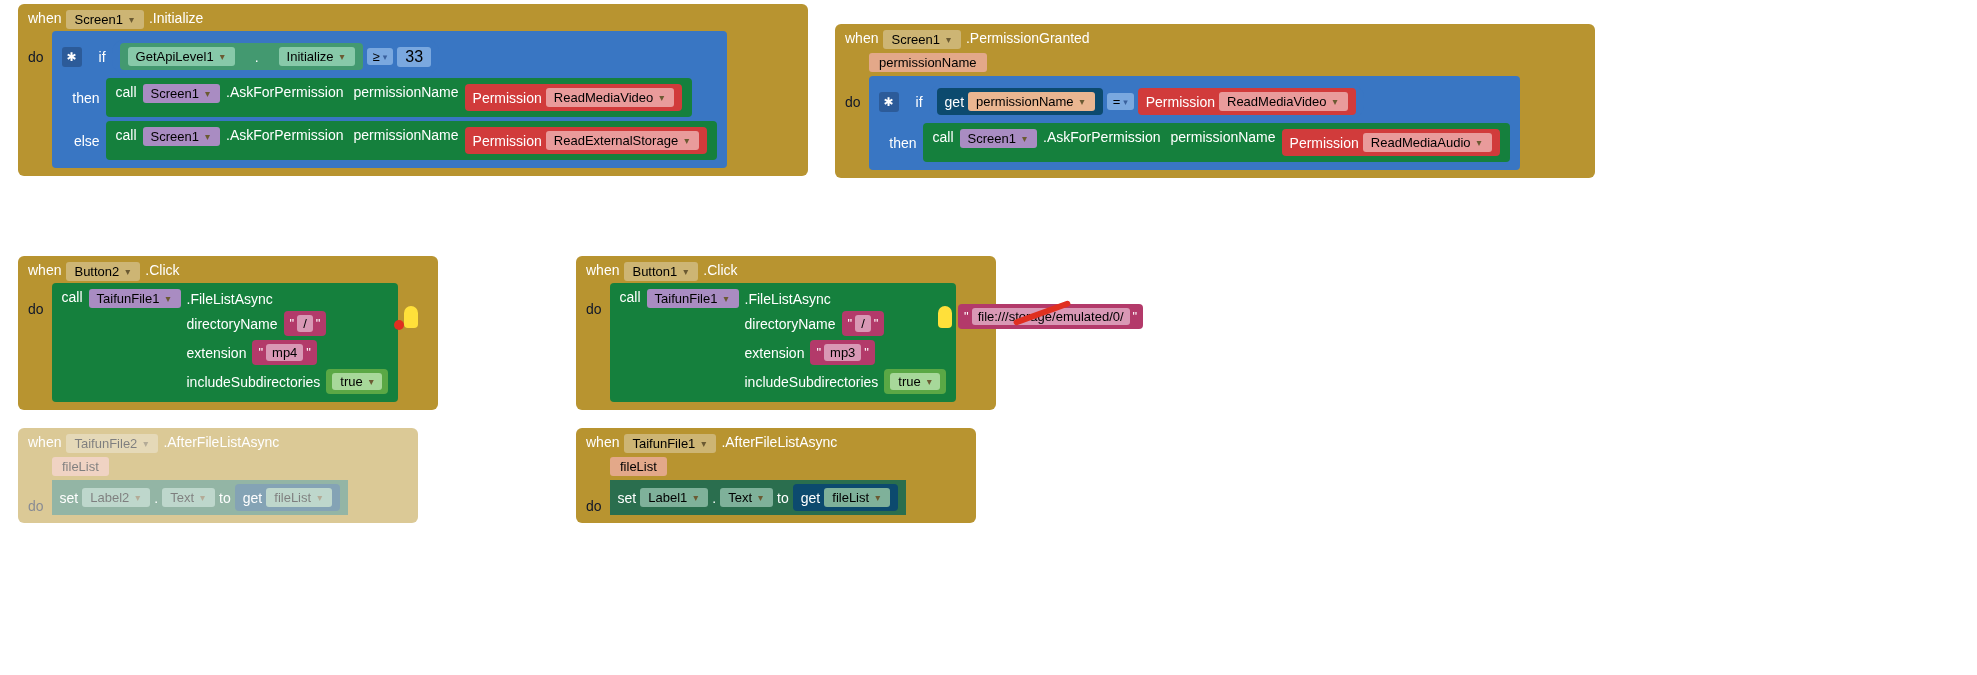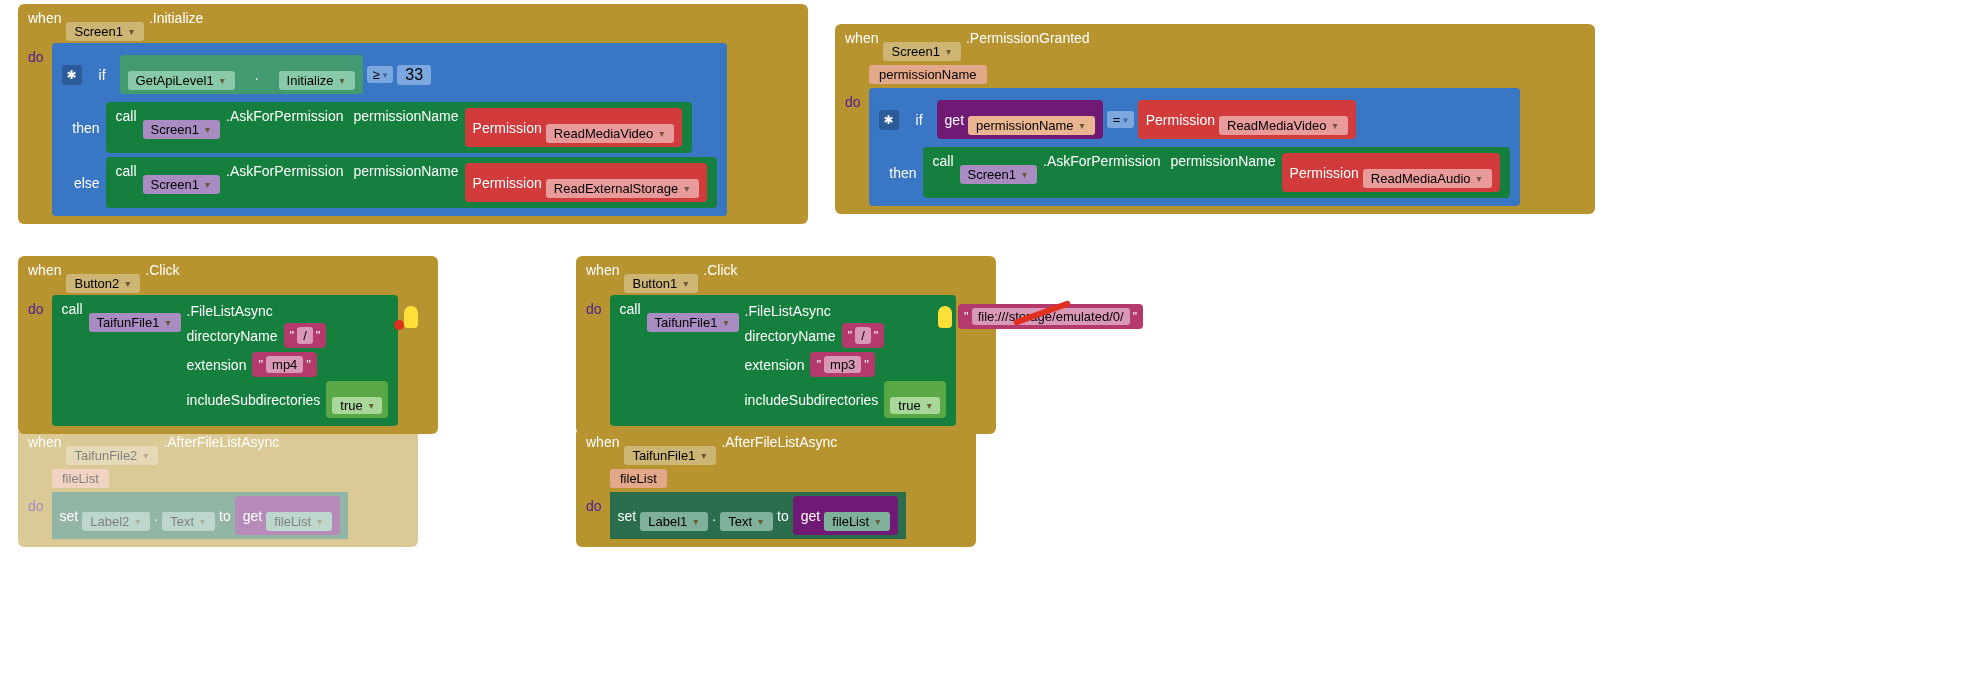--- a/index.html
+++ b/index.html
@@ -4,24 +4,24 @@
 <style>
 * { box-sizing: border-box; margin: 0; padding: 0; }
 body { font-family: sans-serif; font-size: 14px; background: #fff; position: relative; width: 1977px; height: 675px; }
 
 .block { position: absolute; }
 
 
 .event { background: #b89430; color: #fff; border-radius: 6px; padding: 4px 10px 8px 10px; }
 .event-head { display: flex; align-items: flex-start; gap: 5px; padding: 2px 0; }
 .event-body { display: flex; }
-.do-label { color: #4c1d95; padding: 6px 8px 0 0; align-self: flex-start; }
-
-
-.dd { background: #cdb574; color: #000; padding: 2px 10px 2px 8px; border-radius: 3px; display: inline-flex; align-items: center; gap: 4px; font-size: 13px; margin-top: 12px; }
+.do-label { color: #0f172a; padding: 6px 8px 0 0; align-self: flex-start; margin-top: 12px; }
+
+
+.dd { background: #cdb574; color: #000; padding: 2px 10px 2px 8px; border-radius: 3px; display: inline-flex; align-items: center; gap: 4px; font-size: 13px; }
 .dd::after { content: "▾"; color: #6b5a32; font-size: 10px; margin-left: 2px; }
 
 
 .ifb { background: #3976c3; color: #fff; border-radius: 4px; padding: 6px 10px; display: inline-block; }
 .if-row { display: flex; align-items: center; gap: 6px; padding: 2px 0; }
 .if-label { text-align: right; width: 38px; }
 .gear { background: #2c5b99; width: 20px; height: 20px; border-radius: 3px; display: inline-flex; align-items: center; justify-content: center; color: #fff; font-size: 12px; }
 
 
 .prop { background: #439970; color: #fff; padding: 4px 8px; border-radius: 4px; display: inline-flex; align-items: center; gap: 20px; }
@@ -45,21 +45,21 @@
 
 
 .txt { background: #b33a6a; color: #fff; padding: 4px 6px; border-radius: 4px; display: inline-flex; align-items: center; gap: 3px; font-size: 13px; }
 .txt .inner { background: #d998b5; color: #000; padding: 1px 6px; border-radius: 3px; }
 
 
 .boolv { background: #5aa845; padding: 4px 6px; border-radius: 4px; display: inline-flex; align-items: center; }
 .boolv .dd { background: #a7d89a; padding: 1px 8px; }
 
 
-.var-get { background: #701a75; color: #fff; padding: 4px 8px; border-radius: 4px; display: inline-flex; align-items: center; gap: 4px; }
+.var-get { background: #0c4a6e; color: #fff; padding: 4px 8px; border-radius: 4px; display: inline-flex; align-items: center; gap: 4px; }
 .var-get .dd { background: #eab691; color: #000; }
 
 
 .param { background: #e3a889; color: #000; padding: 2px 10px; border-radius: 3px; display: inline-block; font-size: 13px; }
 
 
 .setb { background: #2a6e4e; color: #fff; padding: 4px 8px; border-radius: 0; display: inline-flex; align-items: center; gap: 4px; }
 .setb .dd { background: #7fb19a; color: #000; }
 
 

